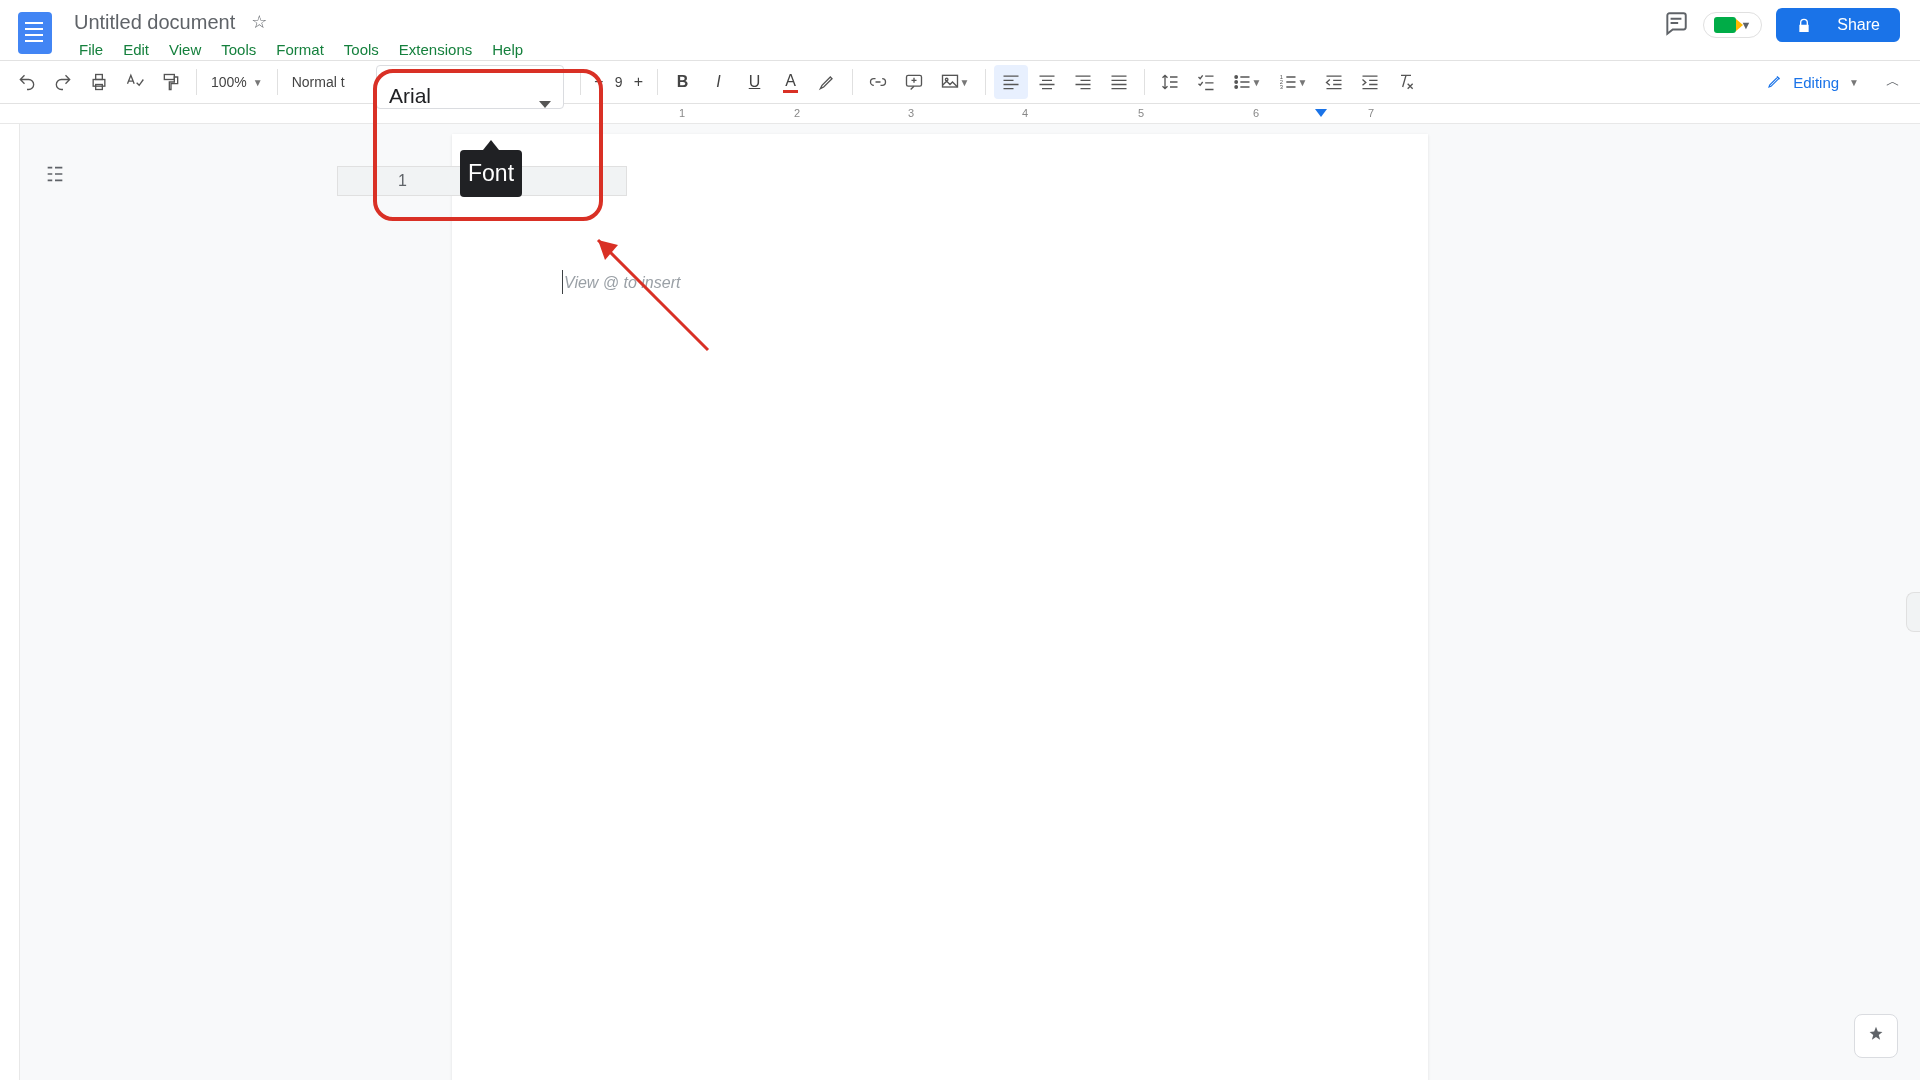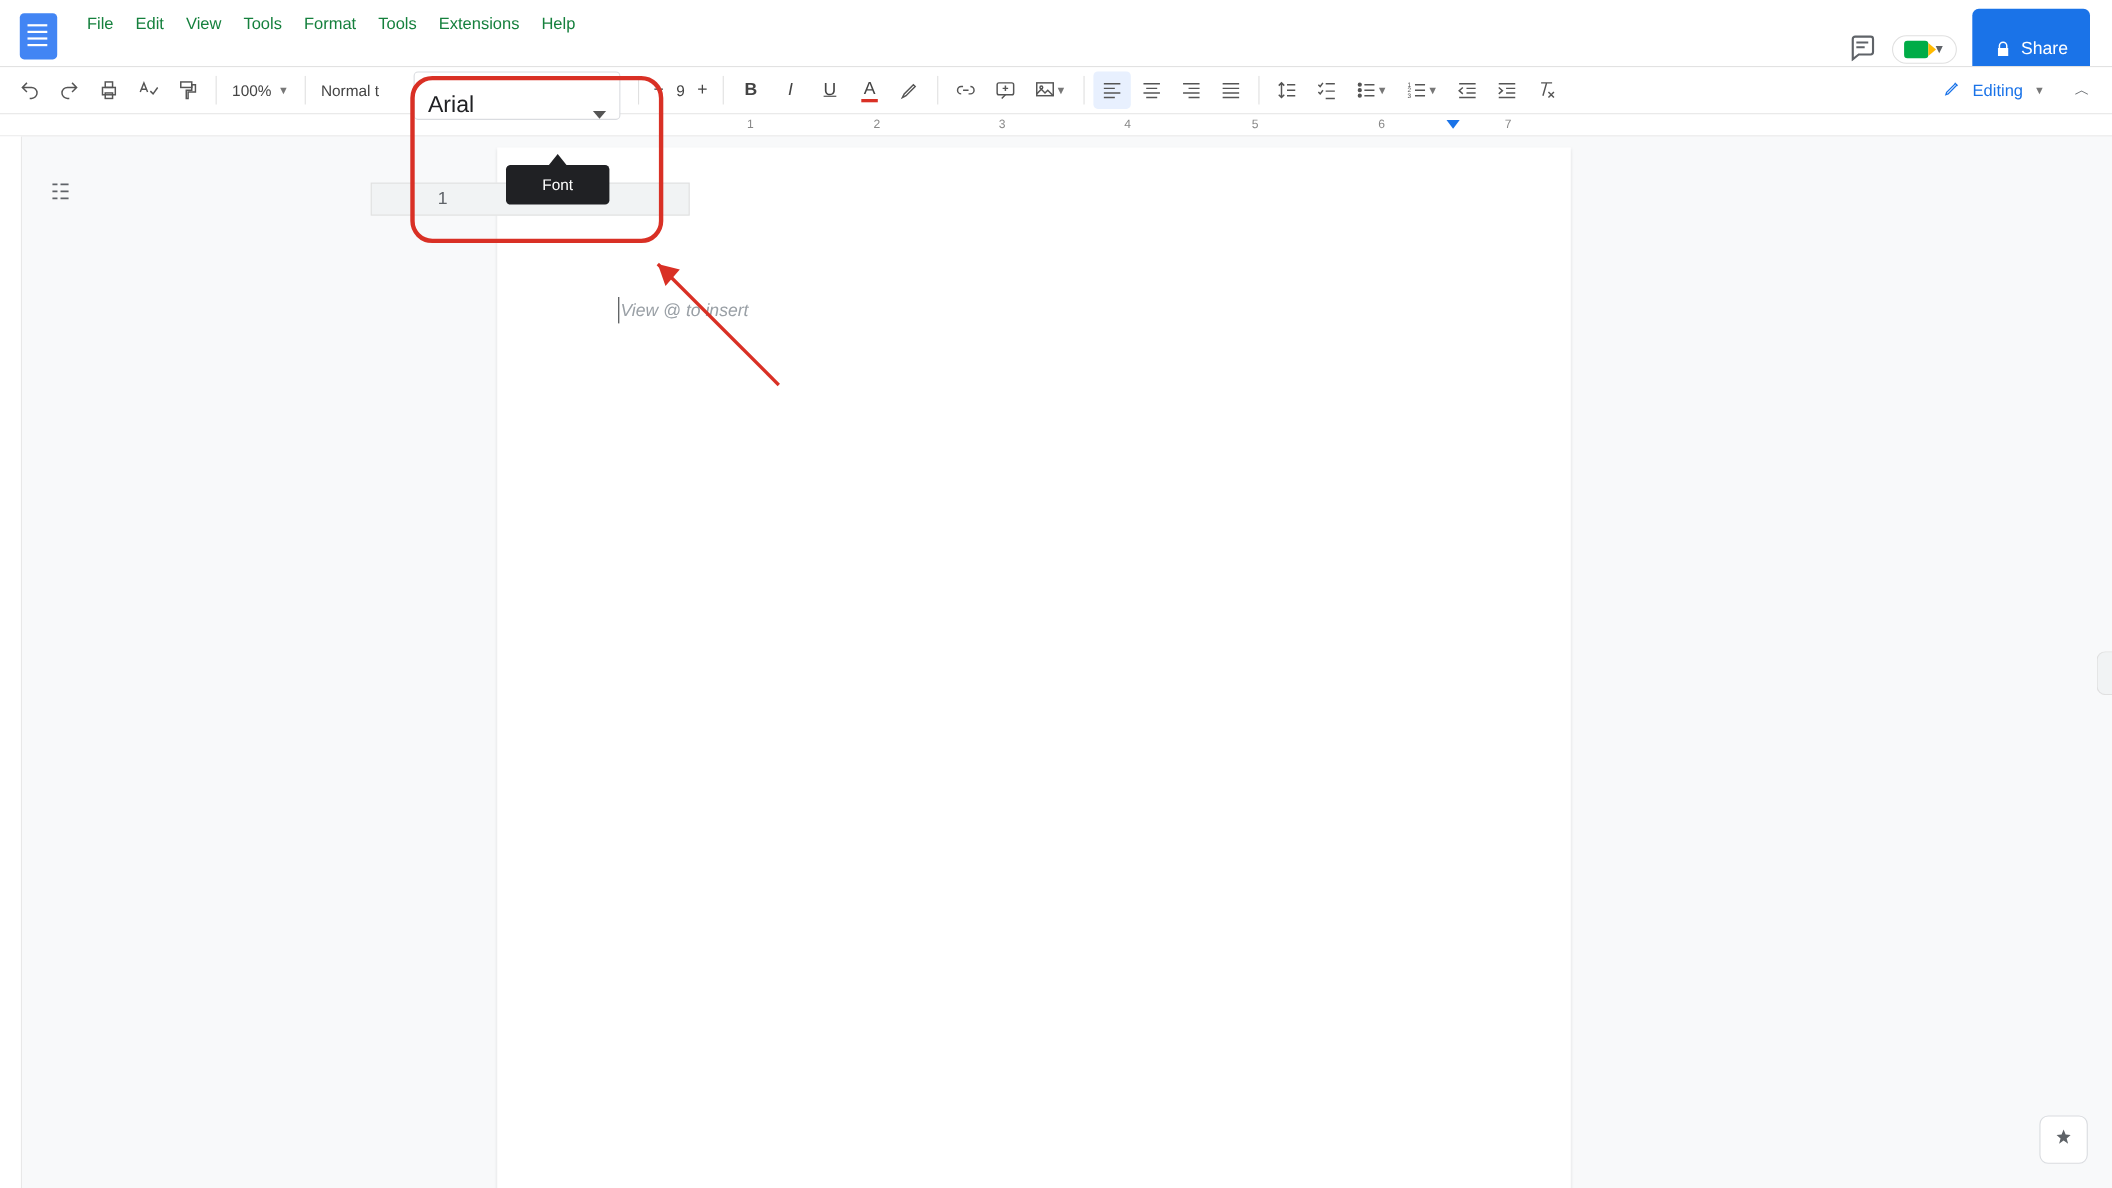--- a/index.html
+++ b/index.html
@@ -61,22 +61,22 @@
   }
   .meet-btn .cam::after{
     content:""; position:absolute; right:-7px; top:2px;
     border-left:7px solid #ffba00; border-top:6px solid transparent;
     border-bottom:6px solid transparent;
   }
   .meet-btn .chev{ font-size:11px; color:#5f6368;}
   .share-btn {
     background: #1a73e8; color: #fff;
     border: none; border-radius: 6px;
-    padding: 28px 20px; font-size: 16px; font-weight: 500;
-    display: flex; align-items: center; gap: 8px; cursor: pointer;
+    padding: 8px 20px; font-size: 16px; font-weight: 500;
+    display: flex; align-items: flex-end; gap: 25px; cursor: pointer;
   }
   .share-btn svg { width: 16px; height: 16px; fill: #fff; }
 
   
   .toolbar {
     height: 44px;
     border-top: 1px solid #e2e2e2;
     border-bottom: 1px solid #e2e2e2;
     background: #fff;
     display: flex; align-items: center;
@@ -195,22 +195,22 @@
     left:373px; top:69px;
     width:230px; height:152px;
     border:4px solid #d93025;
     border-radius:20px;
     z-index:10; pointer-events:none;
   }
   .tooltip-font{
     position:absolute;
     left:460px; top:150px;
     background:#202124; color:#fff;
-    font-size:14px; font-weight:500;
-    padding:10px 33px; border-radius:4px;
+    font-size:23px; font-weight:500;
+    padding:10px 8px; border-radius:4px;
     z-index:11;
   }
   .tooltip-font::before{
     content:""; position:absolute; left:50%; top:-10px; margin-left:-8px;
     border-left:8px solid transparent; border-right:8px solid transparent;
     border-bottom:10px solid #202124;
   }
   .anno-arrow{
     position:absolute; left:568px; top:220px; z-index:10; pointer-events:none;
   }
@@ -223,20 +223,24 @@
     border-radius:8px 0 0 8px;}
 </style>
 </head>
 <body>
 
 <div class="header">
   <div class="logo-wrap">
     <div class="logo"></div>
   </div>
   <div class="title-area">
+    <div class="title-row">
+      <span class="doc-title">Untitled document</span>
+      <span class="star-btn">☆</span>
+    </div>
     <div class="menu-row">
       <span class="menu-item">File</span>
       <span class="menu-item">Edit</span>
       <span class="menu-item">View</span>
       <span class="menu-item">Tools</span>
       <span class="menu-item">Format</span>
       <span class="menu-item">Tools</span>
       <span class="menu-item">Extensions</span>
       <span class="menu-item">Help</span>
     </div>

